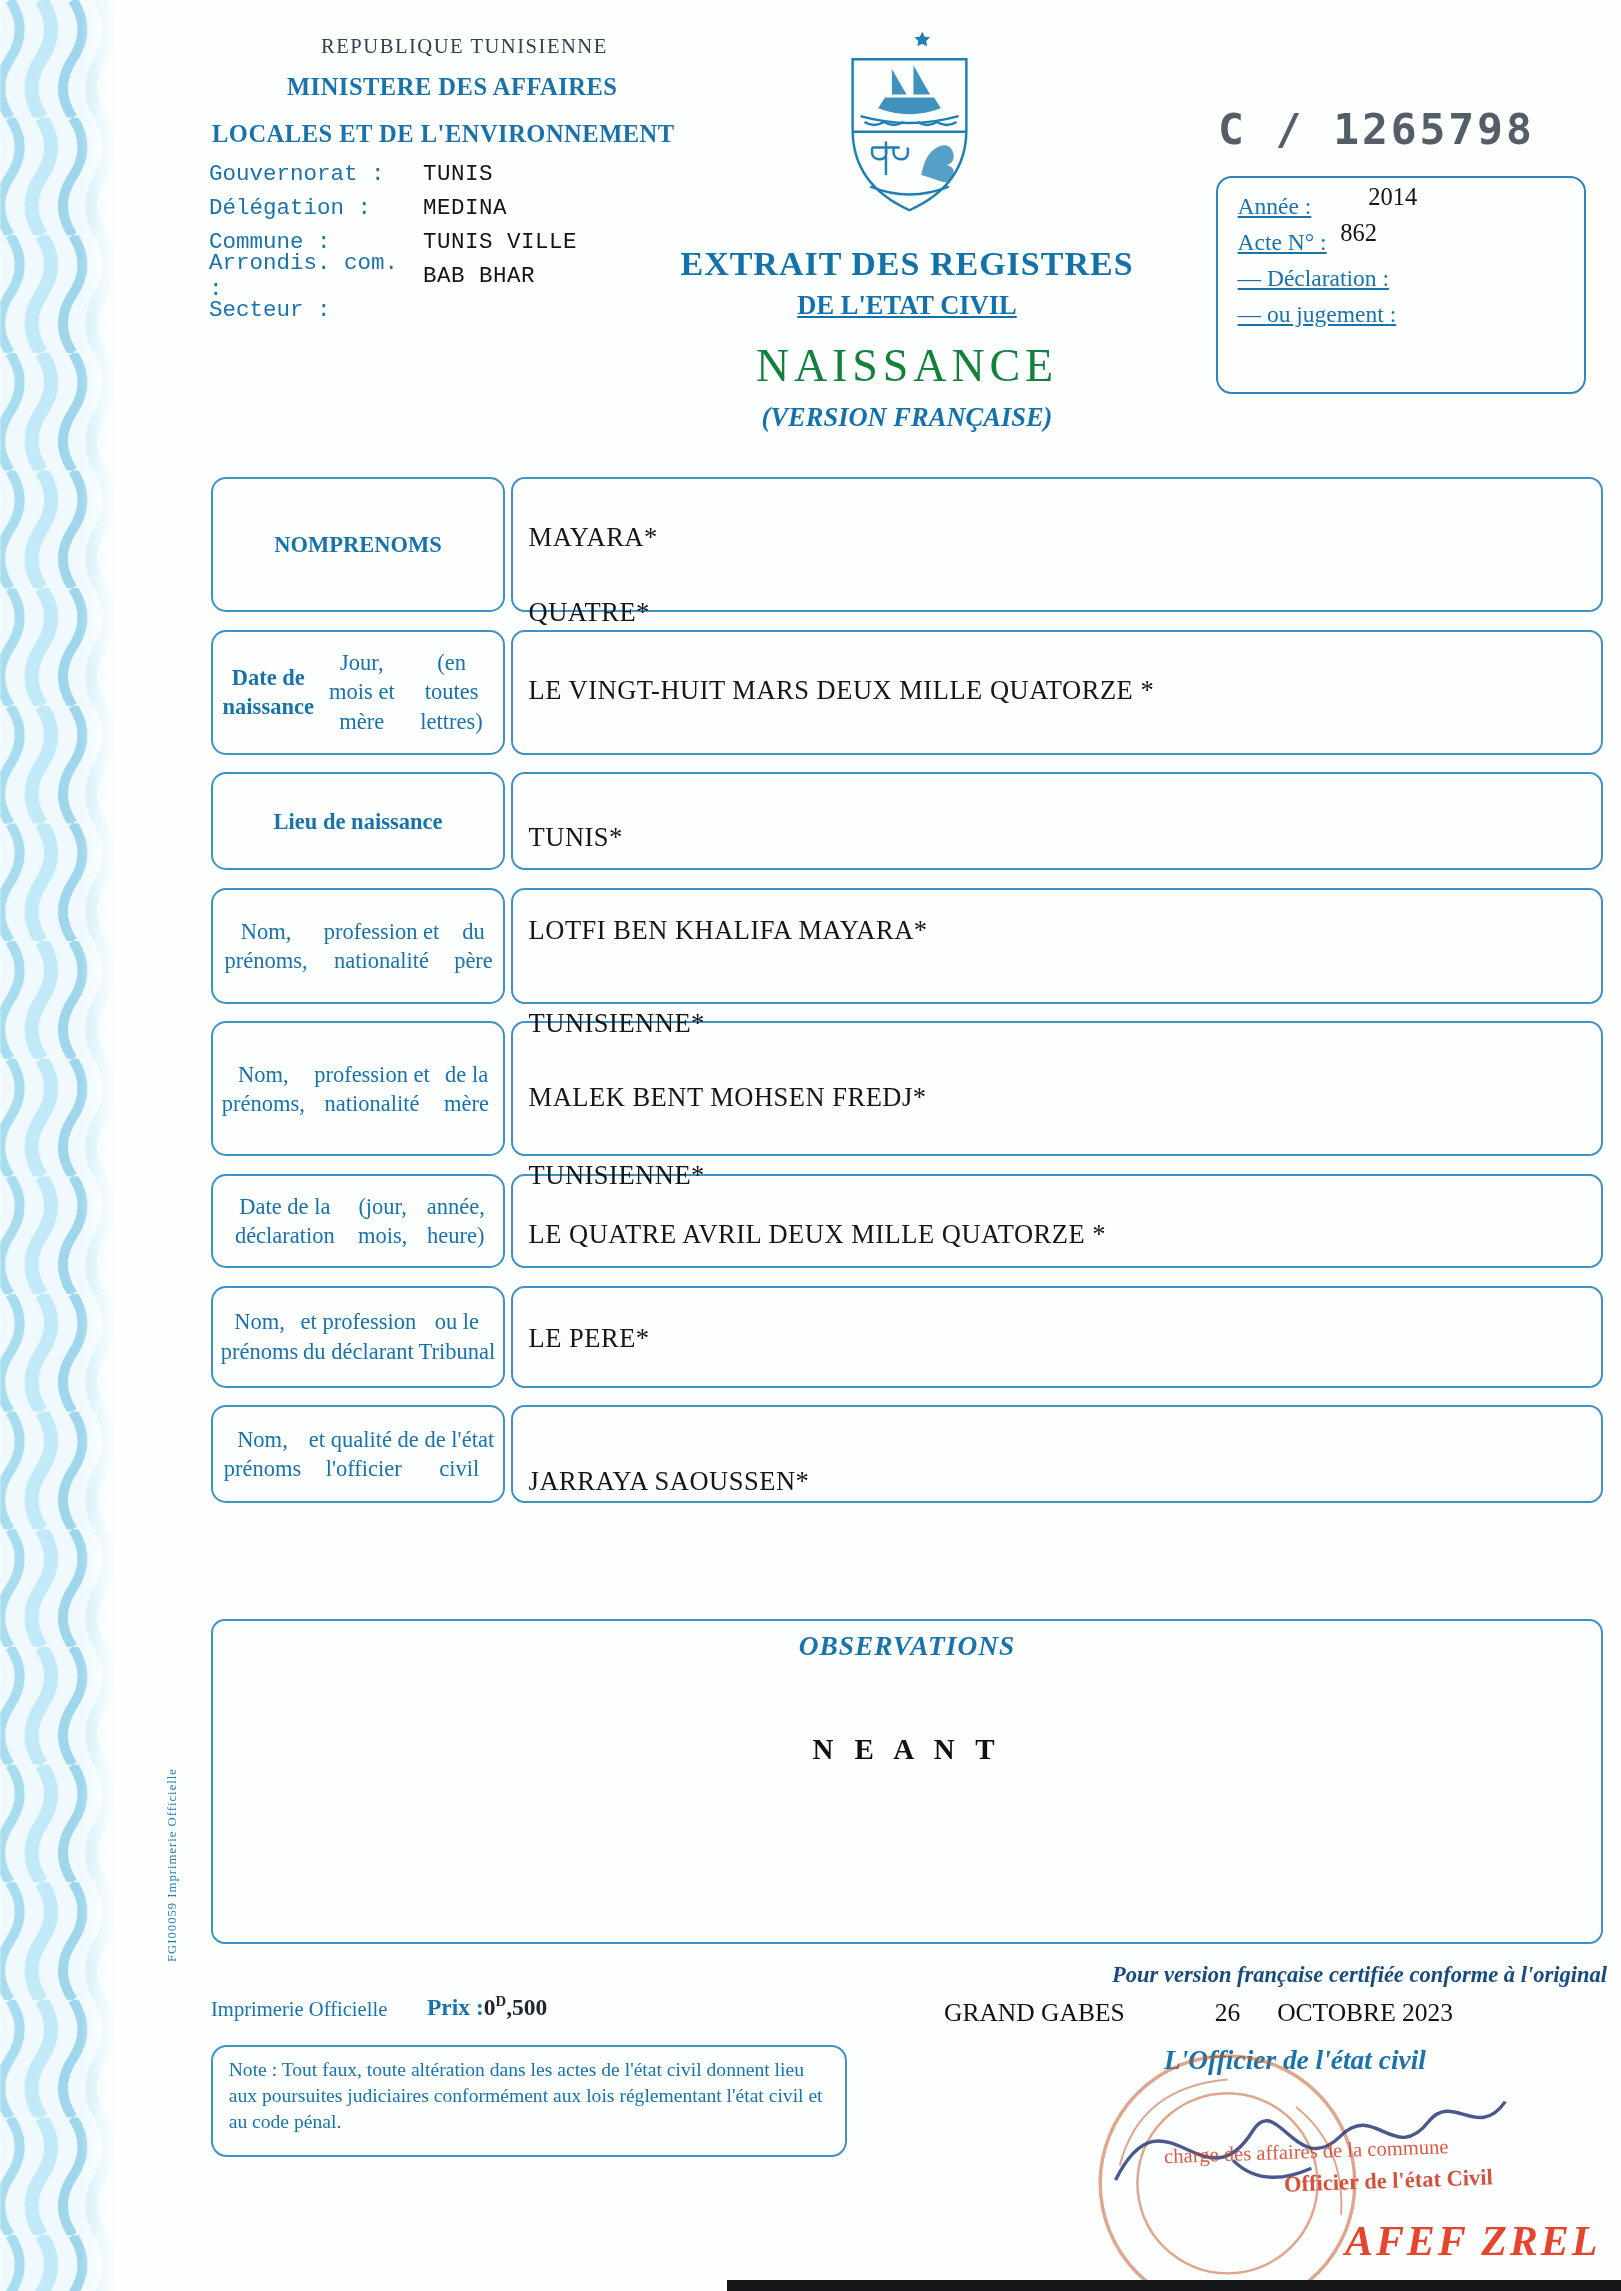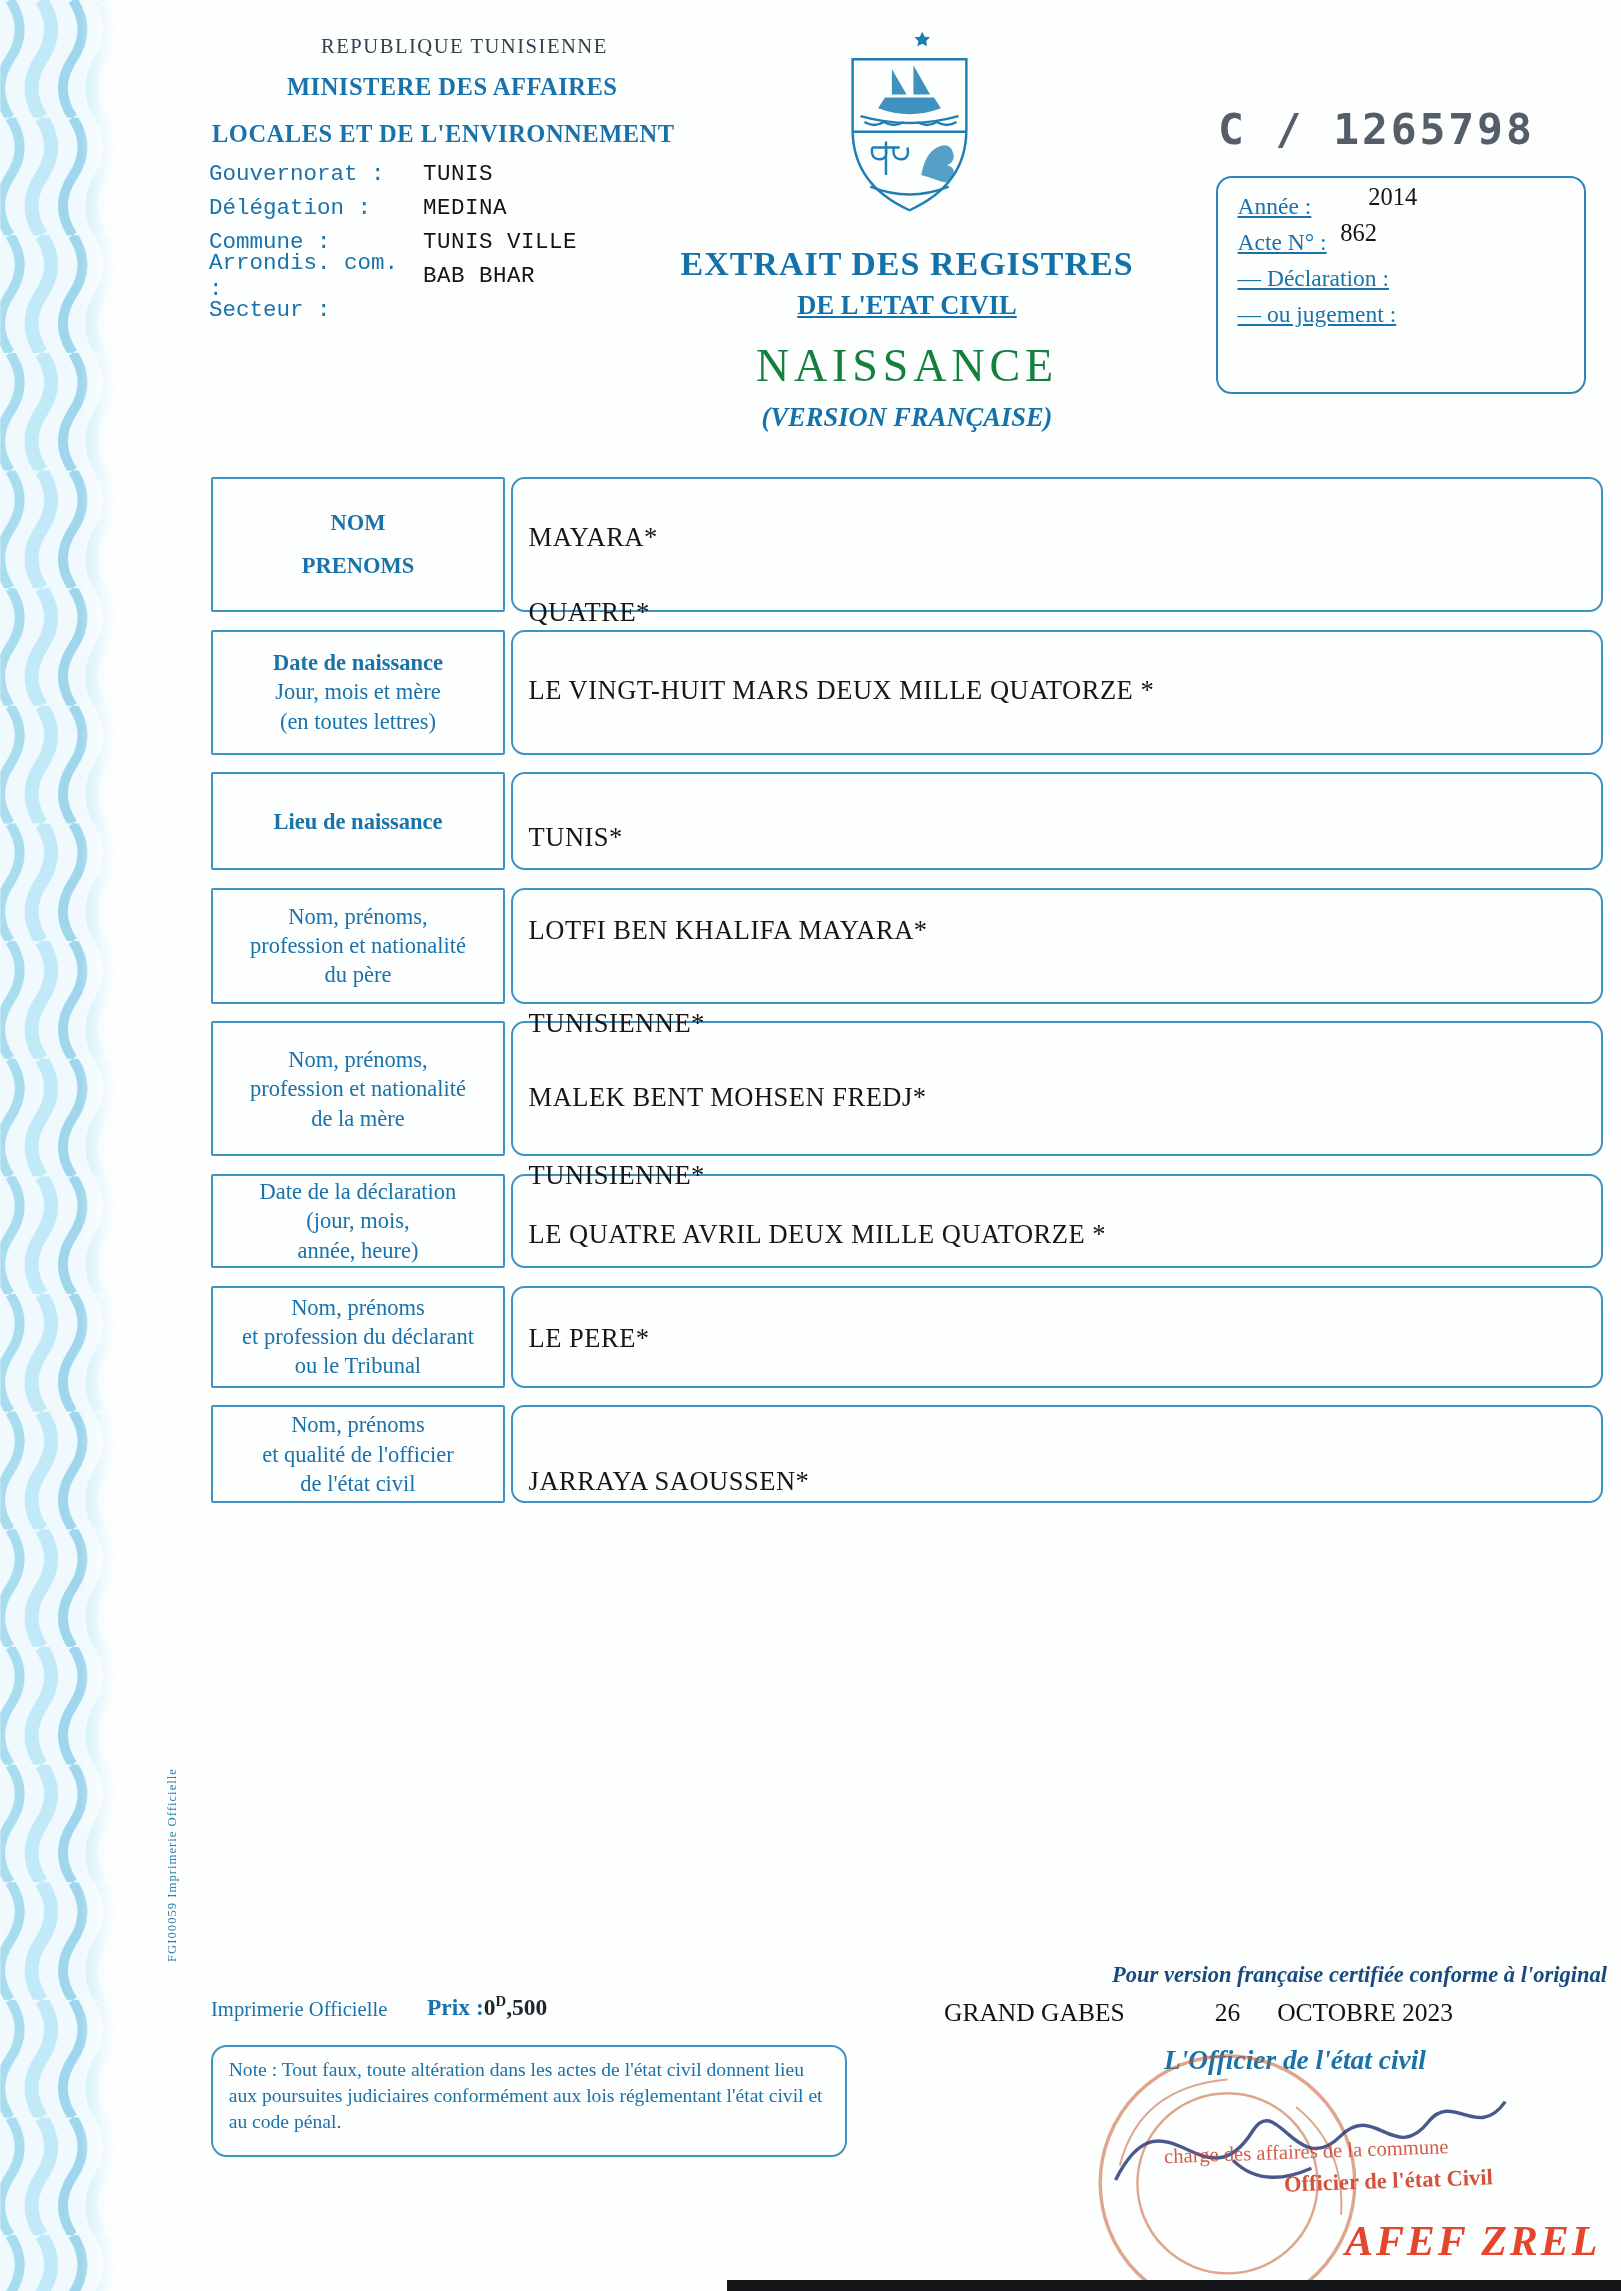--- a/index.html
+++ b/index.html
@@ -36,21 +36,21 @@
   .actbox{position:absolute;left:1216px;top:176px;width:370px;height:218px;
           border:2.9px solid #2f86b8;border-radius:15.7px;padding:13.7px 19.6px;box-sizing:border-box;}
   .actline{font-size:23.5px;color:#1a72aa;margin-bottom:8.8px;white-space:nowrap;text-decoration:underline;}
   .actval{display:inline-block;color:#141414;font-size:24.5px;transform:translateY(-8.8px);}
   .annee-val{margin-left:57px;}
   .acte-val{margin-left:13.7px;}
 
   
   .table{position:absolute;left:211px;top:477px;width:1392px;display:flex;flex-direction:column;gap:17.6px;}
   .row{display:flex;}
-  .lbl{width:294px;border:2.5px solid #3f93c4;border-radius:2px;display:flex;flex-direction:column;
+  .lbl{width:294px;border:2.5px solid #3f93c4;border-radius:15px;display:flex;flex-direction:row;
        justify-content:center;align-items:center;text-align:center;color:#1a72aa;font-size:22.5px;
        line-height:1.3;padding:3.9px 7.8px;box-sizing:border-box;}
   .val{flex:1;margin-left:5.9px;border:2.5px solid #3f93c4;border-radius:13.7px;position:relative;}
   .vl{position:absolute;left:15.7px;white-space:nowrap;font-size:26.5px;color:#161616;letter-spacing:0.5px;}
   .strong{font-weight:700;}
   .r1{height:135px}.r2{height:125px}.r3{height:98px}.r4{height:86px}.r5{height:116px}
   .r6{height:135px}.r7{height:94px}.r8{height:102px}.r9{height:98px}
   .r1 .lline{margin:6.9px 0;}
   .r1 .vl1{top:43px}.r1 .vl2{bottom:-17.6px}
   .r2 .vl1{top:43px}
@@ -270,20 +270,24 @@
         <div class="lline">et qualité de l'officier</div>
         <div class="lline">de l'état civil</div>
       </div>
       <div class="val">
         <div class="vl vl1">JARRAYA SAOUSSEN*</div>
       </div>
     </div>
 
   </div>
 
+  <div class="obsbox">
+    <div class="obstitle">OBSERVATIONS</div>
+    <div class="obsvalue">N E A N T</div>
+  </div>
 
   <div class="printer">Imprimerie Officielle</div>
   <div class="price">
     <span>Prix :</span><span class="pricev">0</span><span class="pricev pricesup">D</span><span class="pricev">,500</span>
   </div>
   <div class="certify">Pour version française certifiée conforme à l'original</div>
   <div class="dateline">
     <span>GRAND GABES</span><span class="dl-day">26</span><span class="dl-my">OCTOBRE 2023</span>
   </div>
   <div class="officer">L'Officier de l'état civil</div>

